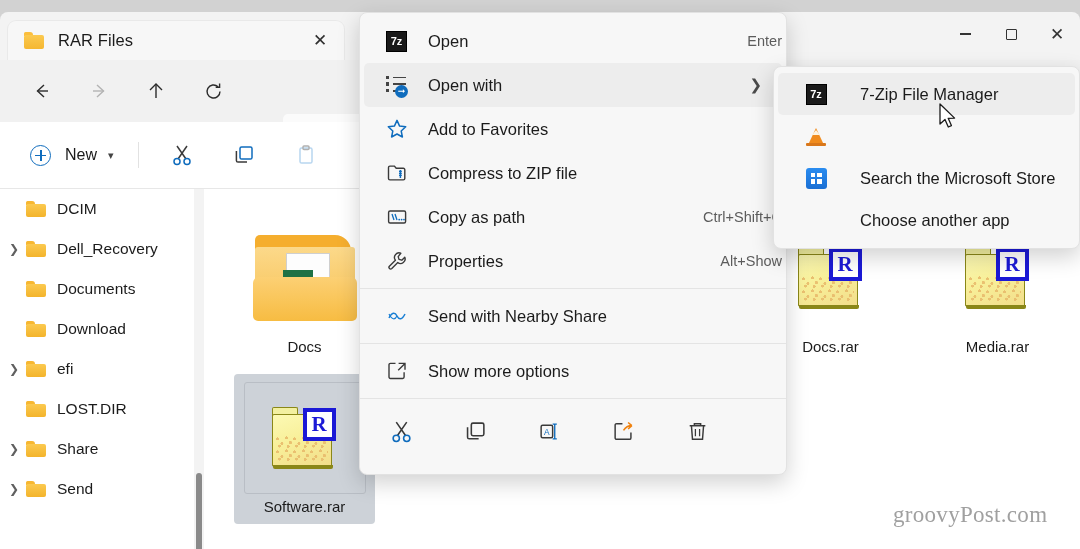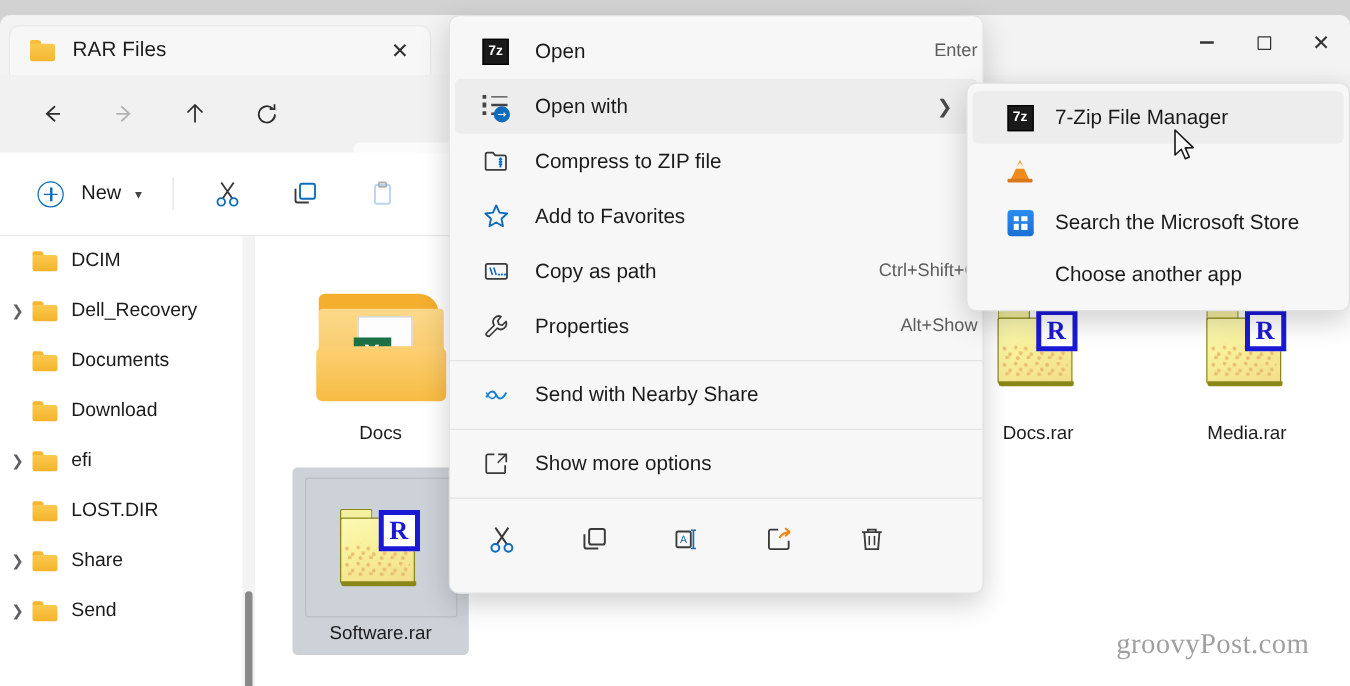--- a/index.html
+++ b/index.html
@@ -254,21 +254,21 @@
   
   .submenu {
     position: absolute; left: 773px; top: 66px; width: 307px; height: 183px;
     background: #f7f7f7; border: 1px solid #e2e2e2; border-radius: 8px;
     box-shadow: 0 8px 22px rgba(0,0,0,0.18);
     padding: 6px 0;
   }
   .smi { height: 42px; margin: 0 4px; border-radius: 5px; display: flex; align-items: center; padding-left: 26px; }
   .smi.hl { background: #ededed; }
   .smi-ico { width: 24px; display: flex; align-items: center; justify-content: center; flex: none; }
-  .smi-label { font-size: 16.5px; color: #1b1b1b; margin-left: 16px; white-space: nowrap; }
+  .smi-label { font-size: 16.5px; color: #1b1b1b; margin-left: 32px; white-space: nowrap; }
 
   .vlc { position: relative; width: 20px; height: 20px; }
   .vlc .cone {
     position: absolute; left: 2px; bottom: 1px;
     width: 0; height: 0; border-left: 8px solid transparent; border-right: 8px solid transparent;
     border-bottom: 17px solid #f08b1d;
   }
   .vlc .stripe {
     position: absolute; left: 5.5px; top: 4px; width: 0; height: 0;
     border-left: 4.5px solid transparent; border-right: 4.5px solid transparent;
@@ -510,35 +510,35 @@
           <span class="arrow">➞</span>
         </span>
       </span>
       <span class="mi-label">Open with</span>
       <span class="mi-chev">❯</span>
     </div>
 
     <div class="mi">
       <span class="mi-ico">
         <svg width="22" height="22" viewBox="0 0 22 22">
+          <path d="M11 2.4 L13.6 8.1 L19.7 8.8 L15.2 13 L16.4 19 L11 16 L5.6 19 L6.8 13 L2.3 8.8 L8.4 8.1 Z" fill="none" stroke="#0f6cbd" stroke-width="1.5" stroke-linejoin="round"></path>
+        </svg>
+      </span>
+      <span class="mi-label">Add to Favorites</span>
+    </div>
+
+    <div class="mi">
+      <span class="mi-ico">
+        <svg width="22" height="22" viewBox="0 0 22 22">
           <path d="M2.5 5.5 A1.4 1.4 0 0 1 3.9 4.1 H8.4 L10.2 6.3 H17.4 A1.4 1.4 0 0 1 18.8 7.7 V16.5 A1.4 1.4 0 0 1 17.4 17.9 H3.9 A1.4 1.4 0 0 1 2.5 16.5 Z" fill="none" stroke="#3a3a3a" stroke-width="1.4"></path>
           <path d="M14.4 8 V16" stroke="#0f6cbd" stroke-width="1.5"></path>
           <path d="M13 9.4 H15.8 M13 11.4 H15.8 M13 13.4 H15.8" stroke="#0f6cbd" stroke-width="1.2"></path>
         </svg>
       </span>
       <span class="mi-label">Compress to ZIP file</span>
-    </div>
-
-    <div class="mi">
-      <span class="mi-ico">
-        <svg width="22" height="22" viewBox="0 0 22 22">
-          <path d="M11 2.4 L13.6 8.1 L19.7 8.8 L15.2 13 L16.4 19 L11 16 L5.6 19 L6.8 13 L2.3 8.8 L8.4 8.1 Z" fill="none" stroke="#0f6cbd" stroke-width="1.5" stroke-linejoin="round"></path>
-        </svg>
-      </span>
-      <span class="mi-label">Add to Favorites</span>
     </div>
 
     <div class="mi">
       <span class="mi-ico">
         <svg width="22" height="22" viewBox="0 0 22 22">
           <rect x="2.6" y="5" width="17" height="12" rx="1.5" fill="none" stroke="#3a3a3a" stroke-width="1.4"></rect>
           <path d="M6 8 L8 14 M9 8 L11 14" stroke="#0f6cbd" stroke-width="1.3"></path>
           <circle cx="13.2" cy="13.6" r=".9" fill="#0f6cbd"></circle>
           <circle cx="15.6" cy="13.6" r=".9" fill="#0f6cbd"></circle>
           <circle cx="18" cy="13.6" r=".9" fill="#0f6cbd"></circle>

